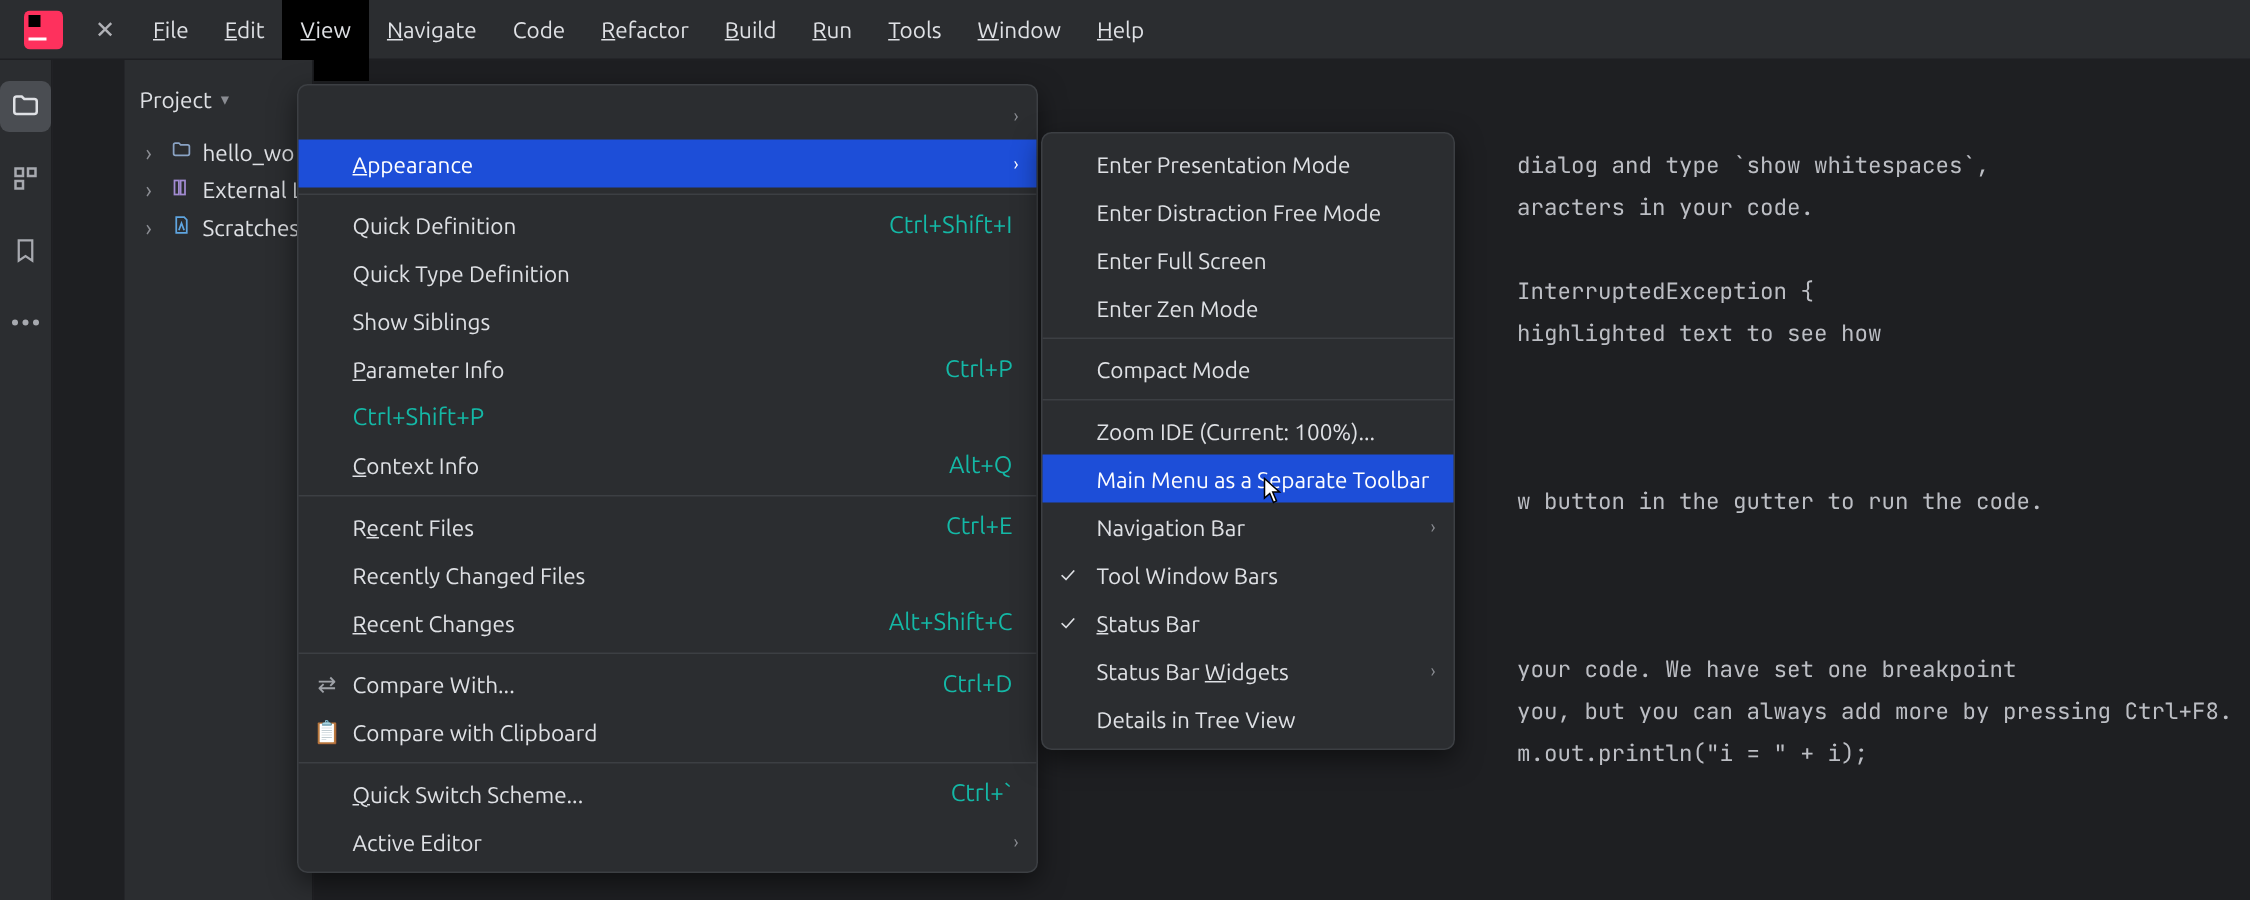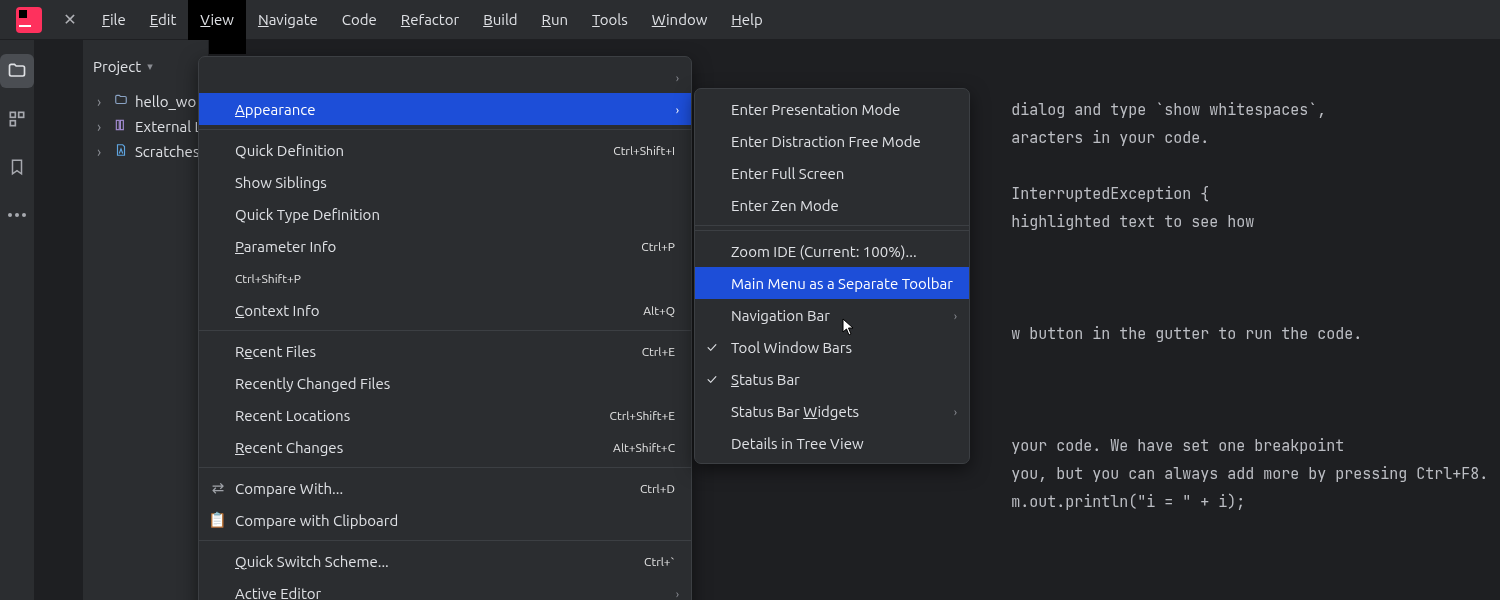--- a/index.html
+++ b/index.html
@@ -113,21 +113,21 @@
 }
 .popup-item {
   display:flex; align-items:center;
   padding: 6px 16px 6px 36px;
   gap: 12px;
   cursor: pointer;
   position: relative;
   min-height: 32px;
 }
 .popup-item .label { flex: 1; }
-.popup-item .short { color: #e5e5e5; font-size: 12px; }
+.popup-item .short { color: #14b8a6; font-size: 16px; }
 .popup-item.hl { background: #1d4ed8; color: #fff; }
 .popup-sep { height:1px; background:#3c3f43; margin:4px 0; }
 .sub-indicator {
   position: absolute; right: 12px;
   font-size: 12px; color: #8a8c92;
 }
 .hl .sub-indicator { color: #fff; }
 .check {
   position: absolute; left: 12px;
   font-size: 14px; color: #dfe1e5;
@@ -255,47 +255,43 @@
     <div class="popup-item hl">
       <span class="label"><span class="mnemonic">A</span>ppearance</span>
       <span class="sub-indicator">›</span>
     </div>
     <div class="popup-sep"></div>
     <div class="popup-item">
       <span class="label">Quick Definition</span>
       <span class="short">Ctrl+Shift+I</span>
     </div>
     <div class="popup-item">
+      <span class="label">Quick Type Definition</span>
+    </div>
+    <div class="popup-item">
       <span class="label">Show Siblings</span>
-    </div>
-    <div class="popup-item">
-      <span class="label">Quick Type Definition</span>
     </div>
     <div class="popup-item">
       <span class="label"><span class="mnemonic">P</span>arameter Info</span>
       <span class="short">Ctrl+P</span>
     </div>
     <div class="popup-item">
       <span class="short">Ctrl+Shift+P</span>
     </div>
     <div class="popup-item">
       <span class="label"><span class="mnemonic">C</span>ontext Info</span>
       <span class="short">Alt+Q</span>
     </div>
     <div class="popup-sep"></div>
     <div class="popup-item">
       <span class="label">R<span class="mnemonic">e</span>cent Files</span>
       <span class="short">Ctrl+E</span>
     </div>
     <div class="popup-item">
       <span class="label">Recently Changed Files</span>
-    </div>
-    <div class="popup-item">
-      <span class="label">Recent Locations</span>
-      <span class="short">Ctrl+Shift+E</span>
     </div>
     <div class="popup-item">
       <span class="label"><span class="mnemonic">R</span>ecent Changes</span>
       <span class="short">Alt+Shift+C</span>
     </div>
     <div class="popup-sep"></div>
     <div class="popup-item">
       <span class="pre-icon">⇄</span>
       <span class="label">Compare With...</span>
       <span class="short">Ctrl+D</span>
@@ -321,20 +317,23 @@
     <div class="popup-item">
       <span class="label">Enter Distraction Free Mode</span>
     </div>
     <div class="popup-item">
       <span class="label">Enter Full Screen</span>
     </div>
     <div class="popup-item">
       <span class="label">Enter Zen Mode</span>
     </div>
     <div class="popup-sep"></div>
+    <div class="popup-item">
+      <span class="label">Compact Mode</span>
+    </div>
     <div class="popup-sep"></div>
     <div class="popup-item">
       <span class="label">Zoom IDE (Current: 100%)...</span>
     </div>
     <div class="popup-item hl">
       <span class="label">Main Menu as a Separate Toolbar</span>
     </div>
     <div class="popup-item">
       <span class="label">Navigation Bar</span>
       <span class="sub-indicator">›</span>

